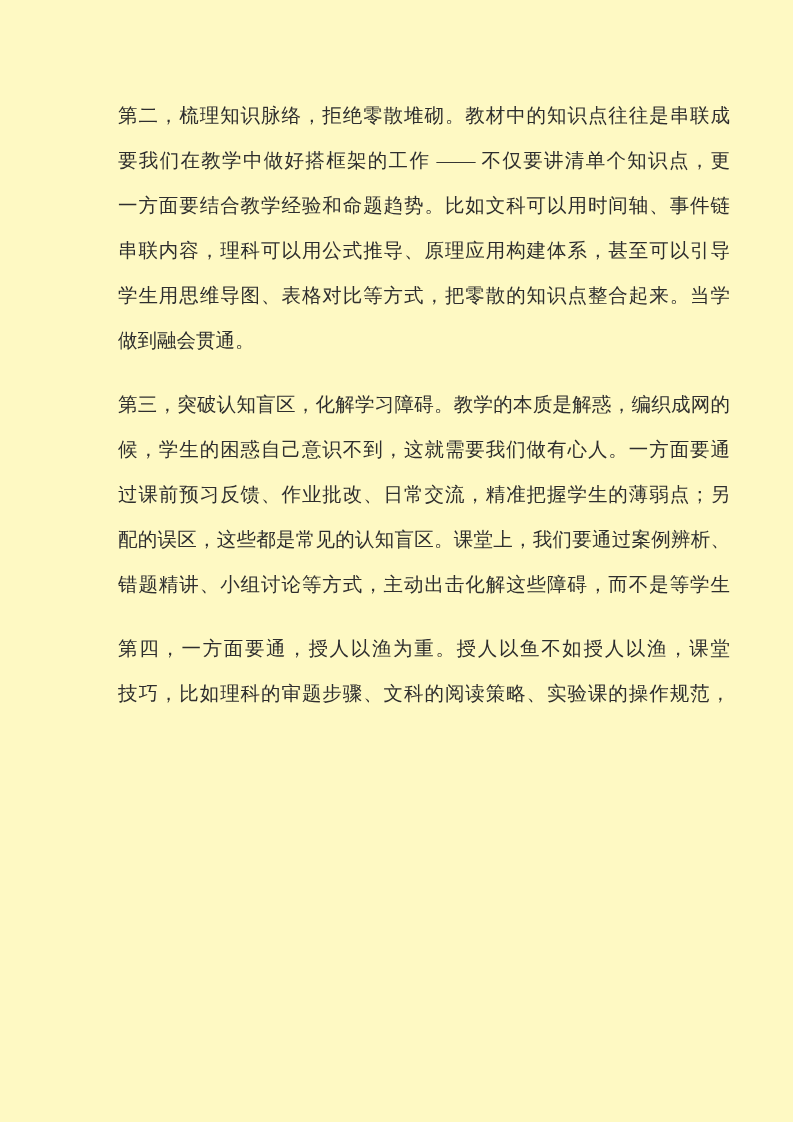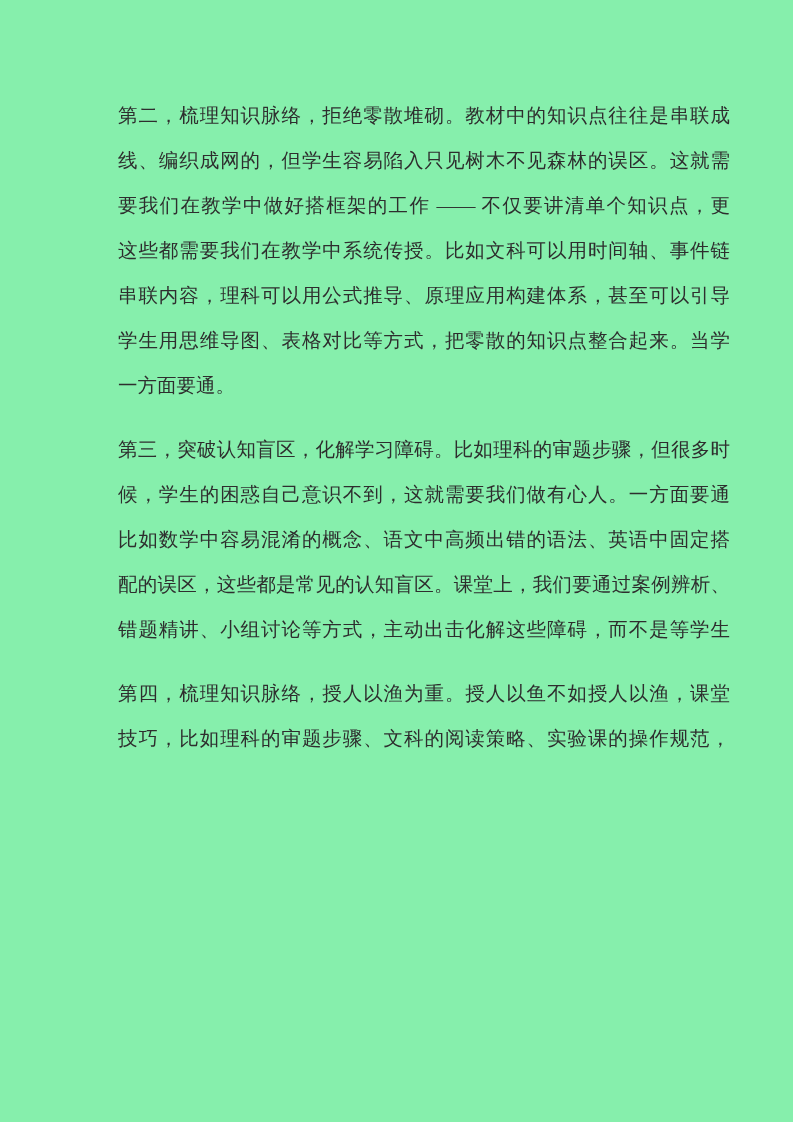--- a/index.html
+++ b/index.html
@@ -41,36 +41,35 @@
       overflow: visible;
     }
     .text-line.last {
       text-align: left;
       text-align-last: left;
     }
   </style>
 </head>
 <body>
 
-<div class="page" style="background: #86efac;">
+<div class="page" style="background: #fef9c3;">
   <div class="doc-body" style="color: rgb(46, 46, 46);">
       <div class="paragraph">
         <div class="text-line">第二，梳理知识脉络，拒绝零散堆砌。教材中的知识点往往是串联成</div>
-        <div class="text-line">线、编织成网的，但学生容易陷入只见树木不见森林的误区。这就需</div>
         <div class="text-line">要我们在教学中做好搭框架的工作 —— 不仅要讲清单个知识点，更</div>
-        <div class="text-line">这些都需要我们在教学中系统传授。比如文科可以用时间轴、事件链</div>
+        <div class="text-line">一方面要结合教学经验和命题趋势。比如文科可以用时间轴、事件链</div>
         <div class="text-line">串联内容，理科可以用公式推导、原理应用构建体系，甚至可以引导</div>
         <div class="text-line">学生用思维导图、表格对比等方式，把零散的知识点整合起来。当学</div>
-        <div class="text-line last">一方面要通。</div>
+        <div class="text-line last">做到融会贯通。</div>
       </div>
       <div class="paragraph">
-        <div class="text-line">第三，突破认知盲区，化解学习障碍。比如理科的审题步骤，但很多时</div>
+        <div class="text-line">第三，突破认知盲区，化解学习障碍。教学的本质是解惑，编织成网的</div>
         <div class="text-line">候，学生的困惑自己意识不到，这就需要我们做有心人。一方面要通</div>
-        <div class="text-line">比如数学中容易混淆的概念、语文中高频出错的语法、英语中固定搭</div>
+        <div class="text-line">过课前预习反馈、作业批改、日常交流，精准把握学生的薄弱点；另</div>
         <div class="text-line">配的误区，这些都是常见的认知盲区。课堂上，我们要通过案例辨析、</div>
         <div class="text-line">错题精讲、小组讨论等方式，主动出击化解这些障碍，而不是等学生</div>
       </div>
       <div class="paragraph">
-        <div class="text-line">第四，梳理知识脉络，授人以渔为重。授人以鱼不如授人以渔，课堂</div>
+        <div class="text-line">第四，一方面要通，授人以渔为重。授人以鱼不如授人以渔，课堂</div>
         <div class="text-line">技巧，比如理科的审题步骤、文科的阅读策略、实验课的操作规范，</div>
       </div>
     </div>
 </div>
 
 </body></html>

